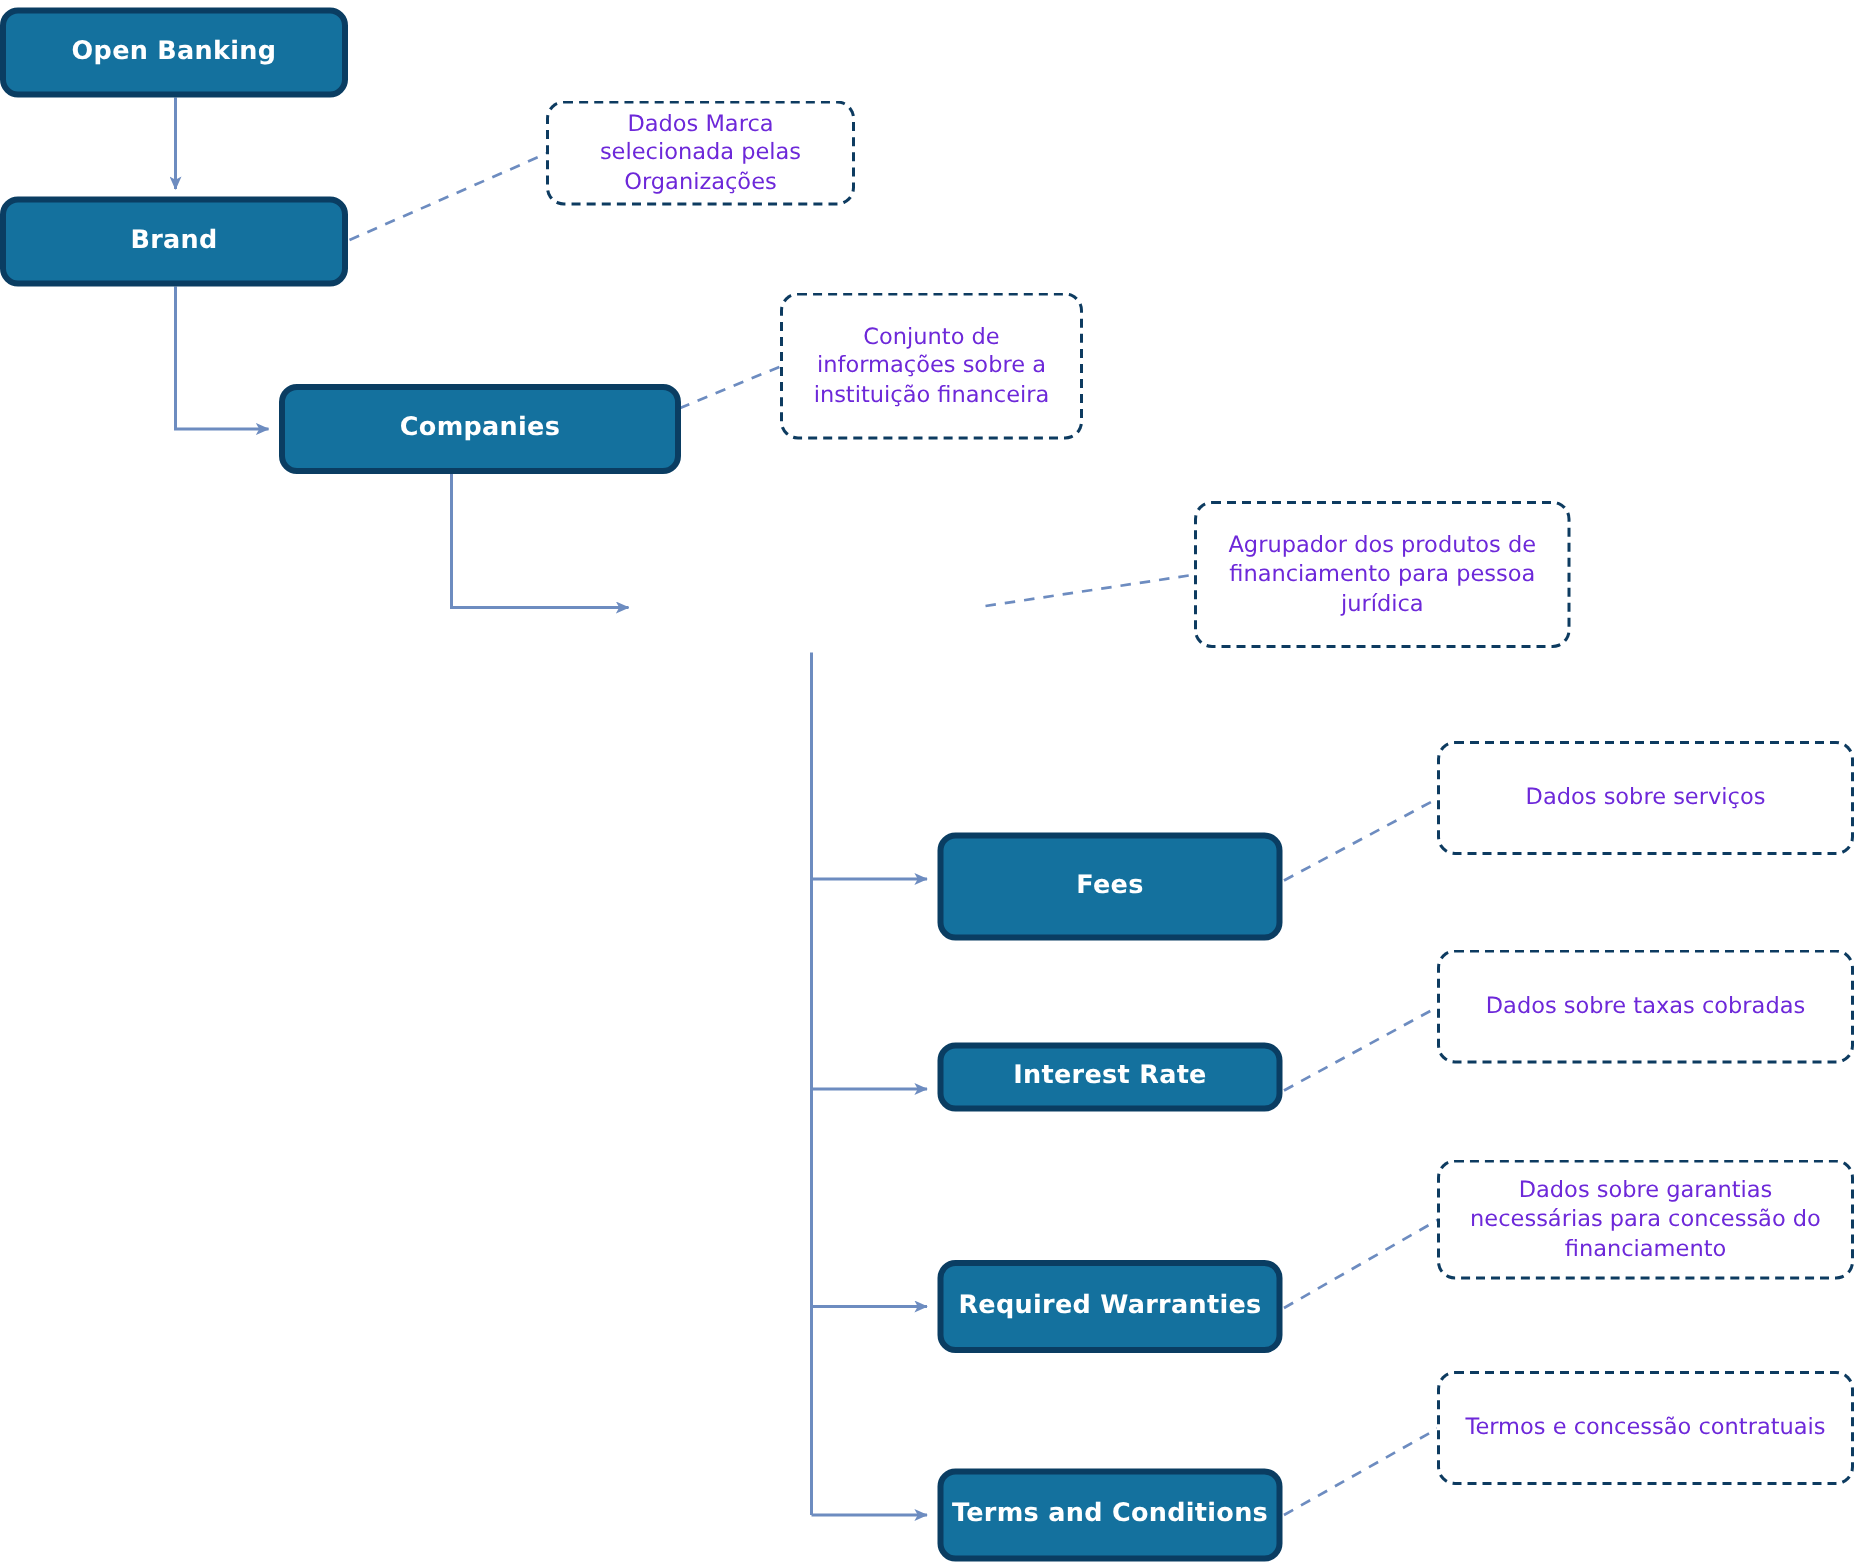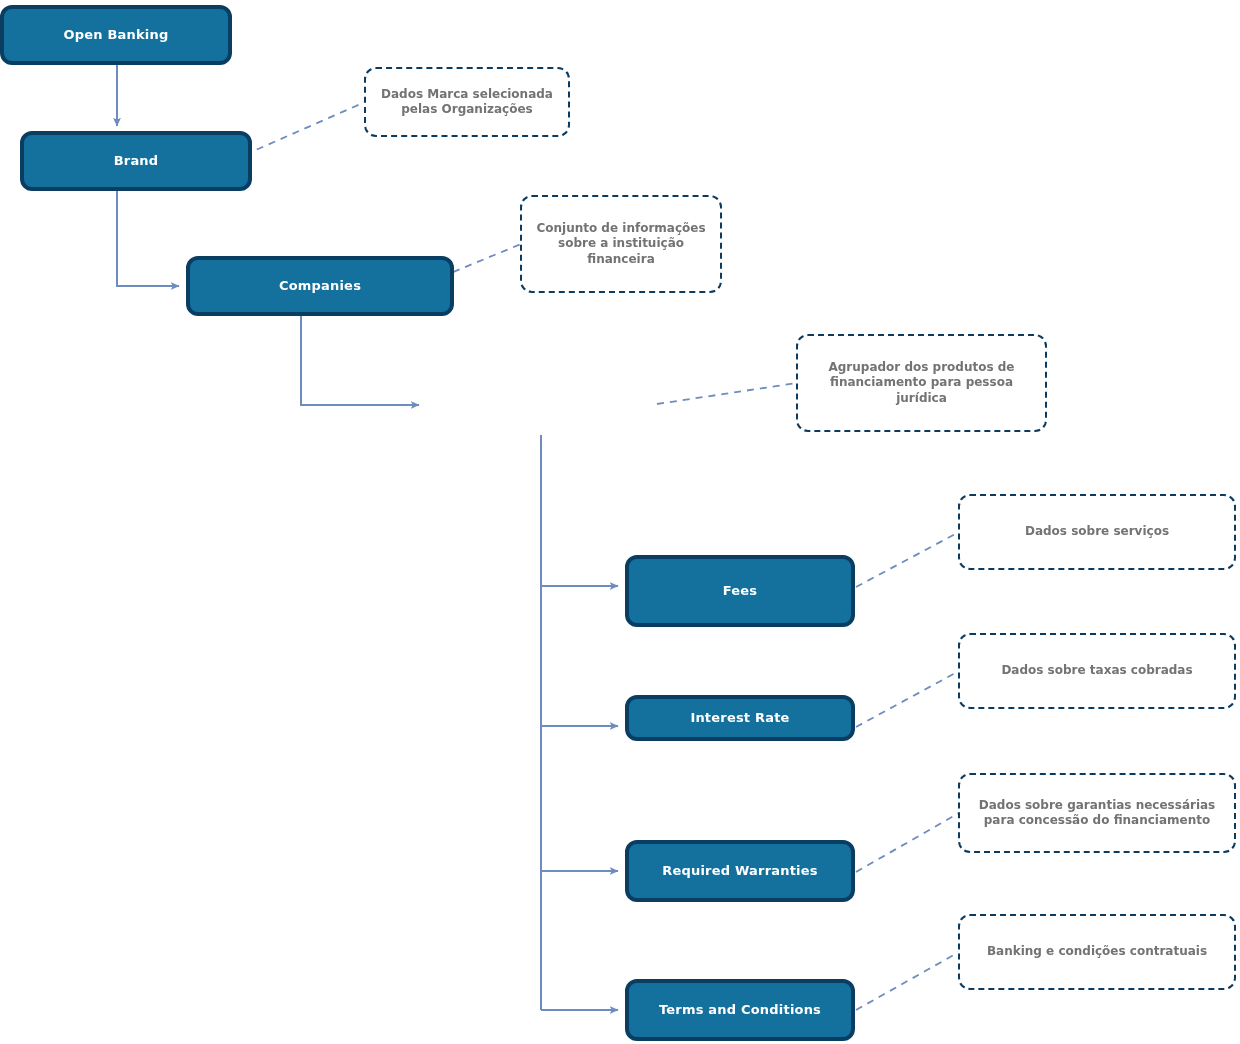--- a/index.html
+++ b/index.html
@@ -29,42 +29,41 @@
     position: absolute;
     box-sizing: border-box;
     background: #14719e;
     border: 4px solid #0a3d62;
     border-radius: 12px;
     display: flex;
     align-items: center;
     justify-content: center;
     color: #ffffff;
     font-weight: bold;
-    font-size: 13px;
+    font-size: 17px;
     letter-spacing: 0.2px;
     text-align: center;
     line-height: 1.15;
     z-index: 3;
   }
   .callout {
     position: absolute;
     box-sizing: border-box;
     background: #ffffff;
     border: 2px dashed #0d3b60;
     border-radius: 12px;
     display: flex;
     align-items: center;
     justify-content: center;
-    color: #737373;
-    font-size: 12px;
+    color: #6d28d9;
+    font-size: 15px;
     text-align: center;
     line-height: 1.28;
     padding: 4px 8px;
     z-index: 2;
-    font-weight: bold;
   }
 </style>
 </head>
 <body>
 
 <div id="diagram-root">
 
   <svg id="wires" viewBox="0 0 1240 1044" width="1240" height="1044" xmlns="http://www.w3.org/2000/svg">
     <defs>
       <marker id="arrowhead" markerWidth="9" markerHeight="8" refX="8.4" refY="4" orient="auto" markerUnits="userSpaceOnUse">
@@ -95,21 +94,21 @@
       <path d="M856,727 L959,671"></path>
       <path d="M856,872 L959,813"></path>
       <path d="M856,1010 L959,952"></path>
     </g>
   </svg>
 
   <div class="node" style="left:0px; top:5px; width:232px; height:60px;">
     <span>Open Banking</span>
   </div>
 
-  <div class="node" style="left:0px; top:131px; width:232px; height:60px;margin-left:20px;">
+  <div class="node" style="left:0px; top:131px; width:232px; height:60px;">
     <span>Brand</span>
   </div>
 
   <div class="node" style="left:186px; top:256px; width:268px; height:60px;">
     <span>Companies</span>
   </div>
 
 
   <div class="node" style="left:625px; top:555px; width:230px; height:72px;">
     <span>Fees</span>
@@ -145,16 +144,16 @@
 
   <div class="callout" style="left:958px; top:633px; width:278px; height:76px;">
     <span>Dados sobre taxas cobradas</span>
   </div>
 
   <div class="callout" style="left:958px; top:773px; width:278px; height:80px;">
     <span>Dados sobre garantias necessárias para concessão do financiamento</span>
   </div>
 
   <div class="callout" style="left:958px; top:914px; width:278px; height:76px;">
-    <span>Banking e condições contratuais</span>
+    <span>Termos e concessão contratuais</span>
   </div>
 
 </div>
 
 </body></html>

